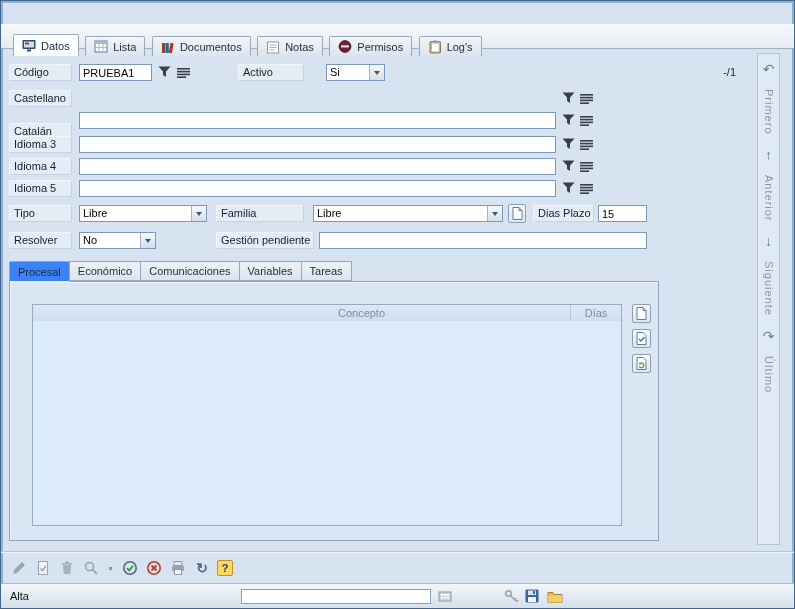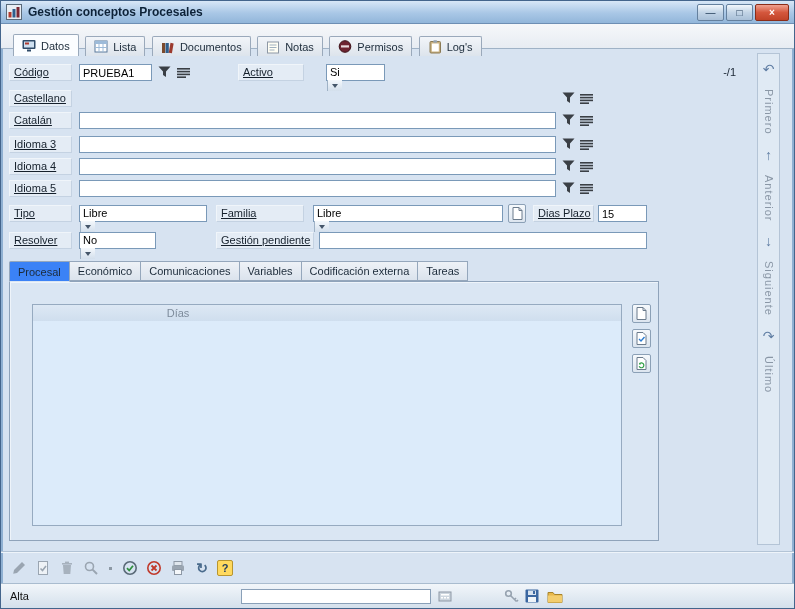--- a/index.html
+++ b/index.html
@@ -25,25 +25,25 @@
             background:linear-gradient(#f6f8fa,#e7ecf2); border-bottom:1px solid #9fb2c6; padding-left:12px; }
   .tab { position:relative; display:inline-flex; align-items:center; gap:5px; height:20px; margin-top:12px;
          margin-right:2px; padding:0 8px; border:1px solid #9aa9bb; border-bottom:none;
          border-radius:2px 2px 0 0; background:linear-gradient(#f2f5f9,#dde4ec);
          font-size:11px; color:#1c2b3a; vertical-align:bottom; }
   .tab.active { background:#fbfdff; height:22px; margin-top:3px; z-index:2; }
 
   
   .flabel { position:absolute; height:17px; background:#e4ecf5; font-size:11px; color:#15202c;
             line-height:15px; padding-left:4px;
-            border:1px solid; border-color:#f0f5fa #c4d2e2 #c4d2e2 #f0f5fa;text-decoration:underline; }
+            border:1px solid; border-color:#f0f5fa #c4d2e2 #c4d2e2 #f0f5fa; }
   .tinput { position:absolute; height:17px; border:1px solid #7a99b8; background:#fff;
             font-size:11px; padding:0 3px; color:#000; }
   .selectbox { position:absolute; height:17px; border:1px solid #7a99b8; background:#fff;
-               font-size:11px; display:flex; align-items:stretch;flex-direction:column; }
+               font-size:11px; display:flex; align-items:stretch; }
   .selectbox .val { flex:1; padding-left:3px; line-height:15px; color:#000; }
   .selectbox .arrowbtn { width:15px; background:linear-gradient(#f4f8fc,#d3dfec);
                          border-left:1px solid #9fb2c6; display:flex; align-items:center; justify-content:center; }
   .selectbox .arrowbtn::after { content:""; border:3.5px solid transparent; border-top:4.5px solid #45566a; margin-top:4px; }
   .iconbtn { position:absolute; display:inline-flex; align-items:center; justify-content:center; cursor:default; }
   .counter { position:absolute; font-size:11px; color:#1a2634; text-align:right; }
   .minibtn { position:absolute; width:18px; height:19px; border:1px solid #8ba0b6; border-radius:2px;
              background:linear-gradient(#f6f9fc,#dce5ef); display:flex; align-items:center; justify-content:center; }
 
   
@@ -85,36 +85,20 @@
   .statusbar .mode { position:absolute; left:9px; top:6px; font-size:11px; color:#111; }
   .progress { position:absolute; left:240px; top:5px; width:190px; height:15px; background:#fff;
               border:1px solid #8aa0b8; }
   .sbicon { position:absolute; top:4px; width:16px; height:16px; display:flex; align-items:center; justify-content:center; }
 </style>
 </head>
 <body>
 
 <div class="window">
 
-  <div class="titlebar">
-    <span style="display:inline-flex">
-      <svg width="16" height="16" viewBox="0 0 16 16">
-          <rect x="0.5" y="0.5" width="15" height="15" fill="#e9eef4" stroke="#5a6a7a"></rect>
-          <rect x="2.5" y="8" width="3" height="5.5" fill="#b23b2e"></rect>
-          <rect x="6.5" y="5" width="3" height="8.5" fill="#2e5e8c"></rect>
-          <rect x="10.5" y="3" width="3" height="10.5" fill="#7b2633"></rect>
-        </svg>
-    </span>
-    <span class="title">Gestión conceptos Procesales</span>
-    <div class="winbtns">
-      <div class="winbtn">—</div>
-      <div class="winbtn">□</div>
-      <div class="winbtn close">×</div>
-    </div>
-  </div>
 
   <div class="tabbar">
     <div class="tab active">
       <span style="display:inline-flex">
           <svg width="14" height="13" viewBox="0 0 14 13">
             <rect x="0.5" y="1" width="13" height="9" rx="1" fill="#2f4a68"></rect>
             <rect x="2" y="2.5" width="10" height="6" fill="#cfe0f0"></rect>
             <rect x="3" y="3.5" width="4" height="2" fill="#b03a2e"></rect>
             <rect x="5" y="10.5" width="4" height="2" fill="#2f4a68"></rect>
           </svg>
@@ -211,21 +195,21 @@
       <svg width="13" height="10" viewBox="0 0 13 10">
         <g fill="#3a3f45">
           <rect width="13" height="1.6"></rect>
           <rect y="2.8" width="13" height="1.6"></rect>
           <rect y="5.6" width="13" height="1.6"></rect>
           <rect y="8.4" width="9" height="1.6"></rect>
         </g>
       </svg>
     </span>
 
-  <div class="flabel" style="left:8px;top:111px;width:63px">Catalán</div>
+  <div class="flabel" style="left:8px;top:122px;width:63px">Catalán</div>
   <input class="tinput" style="left: 78px; top: 111px; width: 477px;" value="">
   <span class="iconbtn" style="left:561px;top:113px">
       <svg width="13" height="12" viewBox="0 0 13 12">
         <path d="M0.5 0.5h12L8 5.5V11L5 9V5.5Z" fill="#3a3f45"></path>
       </svg>
     </span>
   <span class="iconbtn" style="left:579px;top:115px">
       <svg width="13" height="10" viewBox="0 0 13 10">
         <g fill="#3a3f45">
           <rect width="13" height="1.6"></rect>
@@ -317,27 +301,27 @@
     <span class="arrowbtn"></span>
   </div>
   <div class="flabel" style="left:215px;top:231px;width:98px">Gestión pendiente</div>
   <input class="tinput" style="left: 318px; top: 231px; width: 328px;" value="">
 
   <div class="subtabs">
     <div class="subtab active">Procesal</div>
     <div class="subtab">Económico</div>
     <div class="subtab">Comunicaciones</div>
     <div class="subtab">Variables</div>
-    <div class="subtab">Codificación externa</div>
     <div class="subtab">Tareas</div>
   </div>
 
   <div class="gpanel">
     <div class="thead">
       <div class="th th-clave">Clave</div>
+      <div class="th th-concepto">Concepto</div>
       <div class="th th-dias">Días</div>
     </div>
     <div class="tbody"></div>
 
     <div class="sidebtn" style="top:22px">
       <span style="display:inline-flex">
           <svg width="11" height="13" viewBox="0 0 11 13">
             <path d="M1 0.5h6l3 3V12.5H1z" fill="#fff" stroke="#6b7b8c"></path>
             <path d="M7 0.5v3h3" fill="none" stroke="#6b7b8c"></path>
           </svg>

